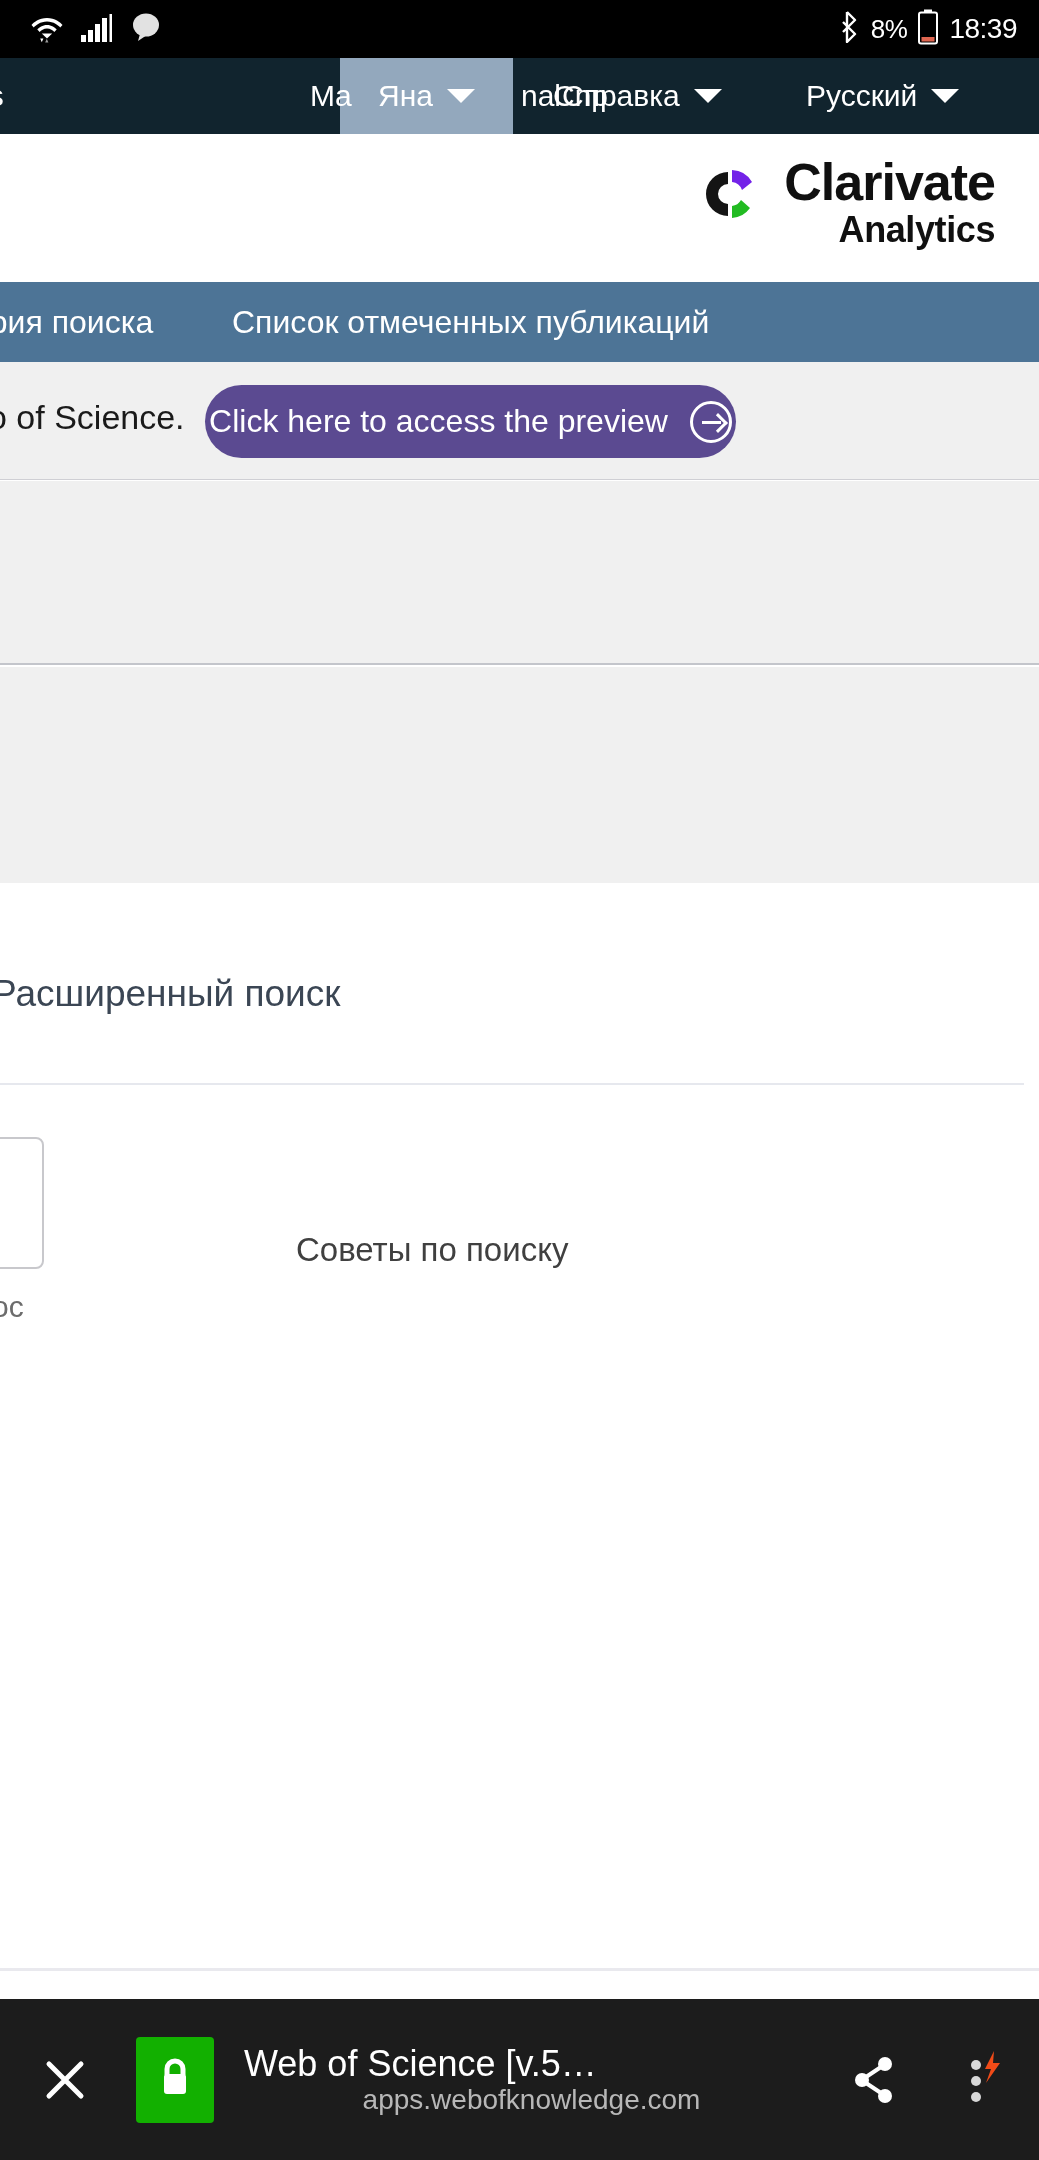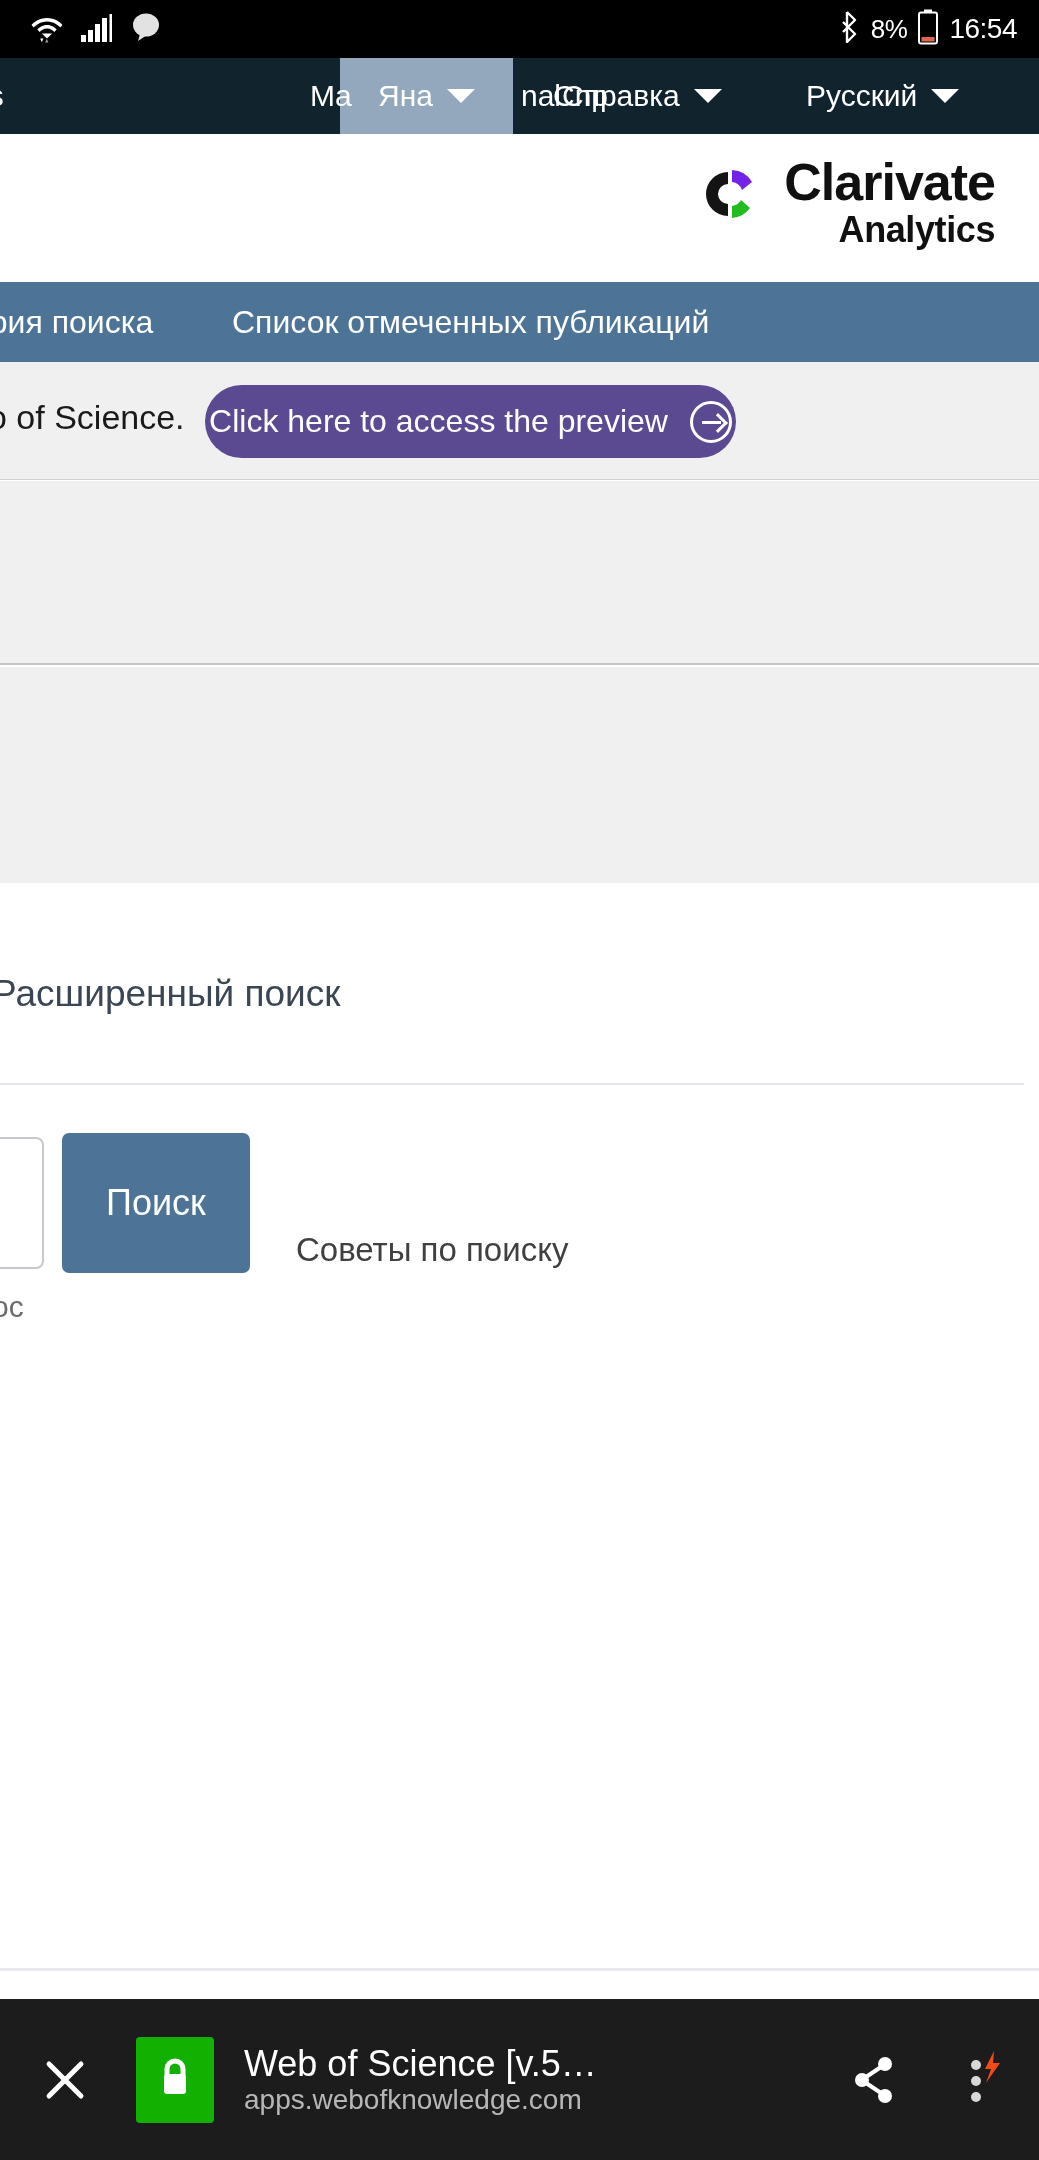--- a/index.html
+++ b/index.html
@@ -343,20 +343,21 @@
     font-size: 36px;
     white-space: nowrap;
     font-family: "Liberation Sans", sans-serif;
     line-height: 1.15;
   }
   .bb-url {
     color: #b7b7b7;
     font-size: 28px;
     white-space: nowrap;
     font-family: "Liberation Sans", sans-serif;
+    text-align: center;
   }
   .bb-share {
     width: 110px;
     display: flex;
     align-items: center;
     justify-content: center;
     cursor: pointer;
   }
   .bb-menu {
     width: 110px;
@@ -406,21 +407,21 @@
         </svg>
       </span>
       <span class="sb-battery-text">8%</span>
       <span>
         <svg width="22" height="36" viewBox="0 0 22 36">
           <rect x="7" y="0.5" width="8" height="3" fill="#ffffff"></rect>
           <rect x="2" y="3.5" width="18" height="31" rx="2" stroke="#ffffff" stroke-width="2" fill="none"></rect>
           <rect x="4.5" y="28" width="13" height="4.5" fill="#e06650"></rect>
         </svg>
       </span>
-      <span class="sb-clock">16:54</span>
+      <span class="sb-clock">18:39</span>
     </div>
   </div>
 
   <div class="sitenav">
     <div class="nav-highlight"></div>
 
     <div class="nav-item" style="left:-28px;">
       <span>ns</span>
     </div>
 
@@ -489,21 +490,20 @@
   <div class="greyblock"></div>
   <div class="greyblock2"></div>
 
   <div class="adv-section">
     <div class="adv-title">Расширенный поиск</div>
     <div class="adv-rule"></div>
   </div>
 
   <div class="searchrow">
     <div class="field-box"></div>
-    <button class="search-btn">Поиск</button>
     <a class="search-tips">Советы по поиску</a>
     <div class="field-sub">ос</div>
   </div>
 
   <div class="page-bottom-rule"></div>
 
   <div class="browserbar">
     <div class="bb-close">
       <svg width="48" height="48" viewBox="0 0 48 48">
         <path d="M8 8 L40 40 M40 8 L8 40" stroke="#ffffff" stroke-width="5" stroke-linecap="round"></path>

